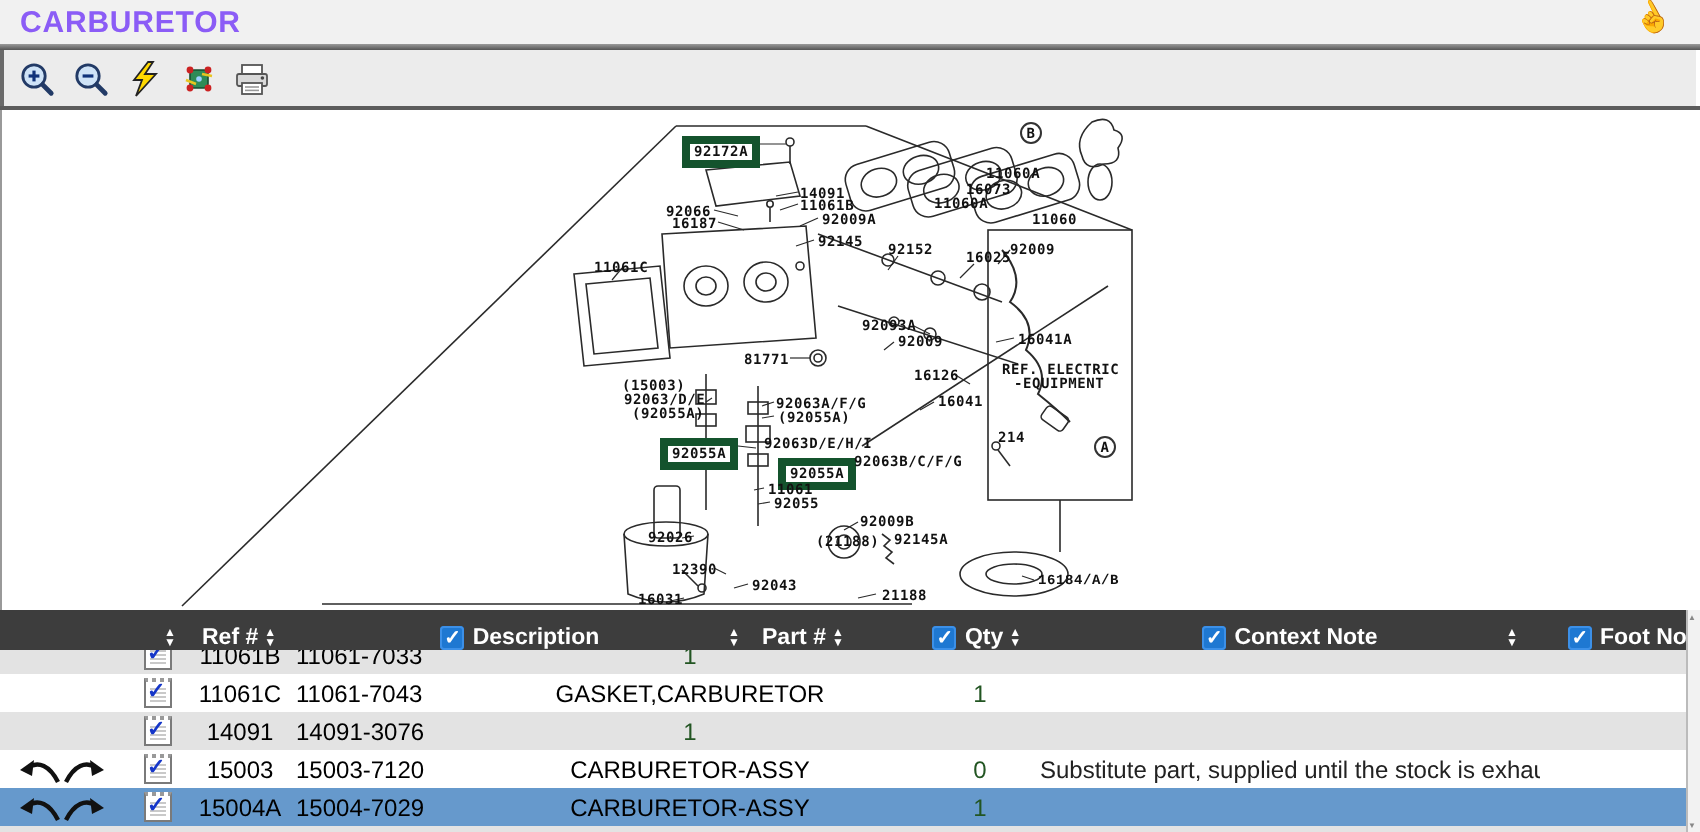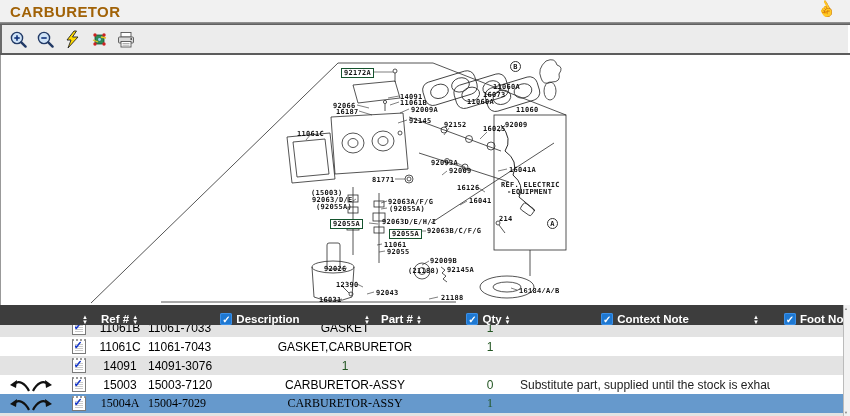--- a/index.html
+++ b/index.html
@@ -6,21 +6,21 @@
   body{
     width:850px;height:416px;position:relative;overflow:hidden;
     font-family:"Liberation Sans", sans-serif;background:#fff;
     -webkit-font-smoothing:antialiased;
   }
   
   .titlebar{
     position:absolute;top:0;left:0;width:850px;height:22px;
     background:#f1f1f1;display:flex;align-items:center;
   }
-  .titlebar .title{font-size:15px;font-weight:bold;color:#a16207;margin-left:10px;letter-spacing:.4px;}
+  .titlebar .title{font-size:15px;font-weight:bold;color:#8b5cf6;margin-left:10px;letter-spacing:.4px;}
   .hand-icon{position:absolute;right:14px;top:0px;font-size:15px;color:#15152a;
     transform:rotate(-28deg);cursor:pointer;line-height:20px;}
   .sep1{position:absolute;top:22px;left:0;width:850px;height:3px;
     background:linear-gradient(#9a9a9a,#555);}
   
   .toolbar{
     position:absolute;top:25px;left:0;width:848px;height:28px;background:#ececec;
     border-left:2px solid #6a6a6a;display:flex;align-items:center;gap:7px;padding-left:6px;box-sizing:border-box;
   }
   .sep2{position:absolute;top:53px;left:0;width:850px;height:2px;background:#5c5c5c;}
@@ -28,21 +28,21 @@
   
   .diagram{
     position:absolute;top:55px;left:0;width:849px;height:250px;background:#fff;
     border-left:1px solid #999;overflow:hidden;
   }
   .diagram svg.art{position:absolute;left:0;top:0;}
   .dlabel{
     position:absolute;font:bold 7px "DejaVu Sans Mono", monospace;letter-spacing:.3px;
     color:#111;white-space:nowrap;cursor:pointer;z-index:3;background:rgba(255,255,255,.0);
   }
-  .dlabel.boxed{border:1px solid #14532d;padding:0 2px;background:#fff;}
+  .dlabel.boxed{border:4px solid #14532d;padding:0 2px;background:#fff;}
   .dlabel.circled{border:1px solid #333;border-radius:50%;width:9px;height:9px;
     display:flex;align-items:center;justify-content:center;padding:0;background:#fff;}
   
   .tablewrap{position:absolute;top:305px;left:0;width:850px;height:111px;background:#fff;}
   .thead{
     width:843px;height:20px;background:var(--header-bg,#3d3d3d);color:#fff;
     display:flex;align-items:center;font-size:11.5px;font-weight:bold;position:relative;z-index:5;
   }
   .th{display:flex;align-items:flex-end;box-sizing:border-box;height:100%;}
   .th1{width:95px;justify-content:flex-end;padding-right:4px;}
@@ -62,21 +62,21 @@
     display:inline-flex;align-items:center;justify-content:center;color:#fff;font-size:10px;
     font-weight:bold;margin-right:4px;cursor:pointer;box-shadow:inset 0 0 0 1px #3c90e8;}
   .cb::after{content:"✓";}
   .tbody{position:absolute;top:20px;left:0;width:843px;height:91px;overflow:hidden;}
   .trow{
     width:843px;height:19px;display:grid;
     grid-template-columns:62px 33px 50px 85px 230px 60px 250px 73px;
     align-items:center;font-size:12px;color:#000;background:#fff;cursor:pointer;
   }
   .trow.alt{background:var(--alt-row,#e3e3e3);}
-  .trow.selected{background:var(--selected-row,#6699cc);font-family:Liberation Serif, serif;}
+  .trow.selected{background:var(--selected-row,#6699cc);}
   .trow.clipped{margin-top:-7px;}
   .td{overflow:hidden;white-space:nowrap;}
   .td.arrows{display:flex;justify-content:center;}
   .td.nicon{display:flex;justify-content:center;}
   .td.ref{text-align:center;}
   .td.part{padding-left:3px;}
   .td.desc{text-align:center;}
   .td.qty{text-align:center;color:#225522;}
   .td.ctx{text-align:center;color:#222;}
   .note-icon{
@@ -352,21 +352,20 @@
         <polygon points="0,7 7,2 6,10" fill="#111"></polygon>
         <path d="M23,13 C27,5 33,2 38,6" stroke="#111" stroke-width="2.2" fill="none"></path>
         <polygon points="42,7 35,2 36,10" fill="#111"></polygon>
       </svg>
     </div>
     <div class="td nicon">
           <span class="note-icon"></span>
         </div>
     <div class="td ref">11061B</div>
     <div class="td part">11061-7033</div>
-    <div class="td desc">GASKET</div>
     <div class="td qty">1</div>
     <div class="td ctx"></div>
     <div class="td foot"></div>
   </div>
       <div class="trow">
     <div class="td arrows">
       <svg width="42" height="14" viewBox="0 0 42 14" style="visibility: hidden;">
         <path d="M19,13 C15,5 9,2 4,6" stroke="#111" stroke-width="2.2" fill="none"></path>
         <polygon points="0,7 7,2 6,10" fill="#111"></polygon>
         <path d="M23,13 C27,5 33,2 38,6" stroke="#111" stroke-width="2.2" fill="none"></path>

